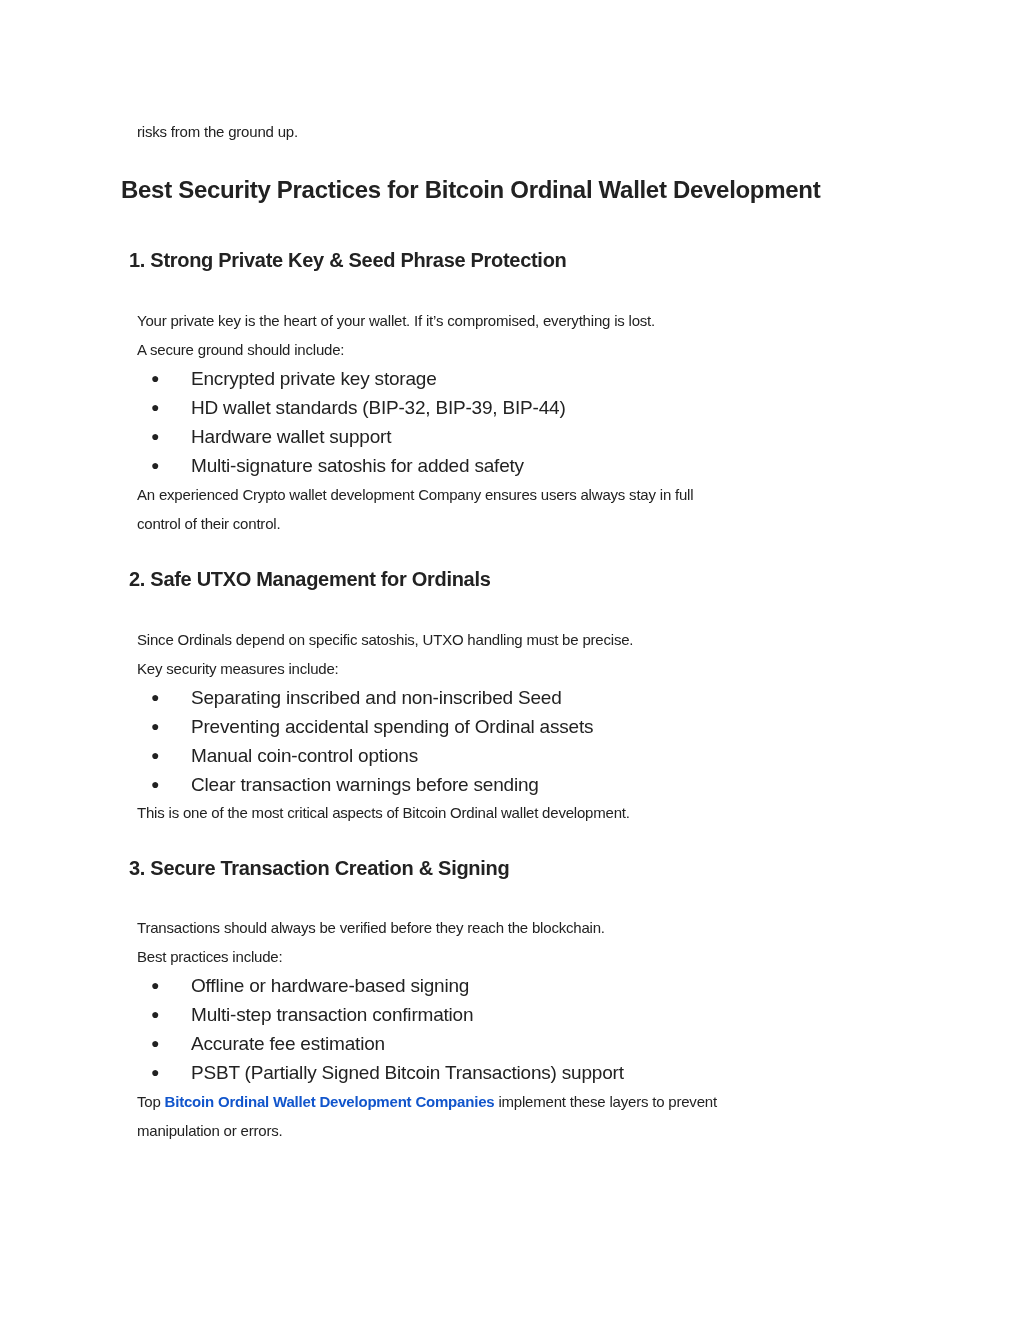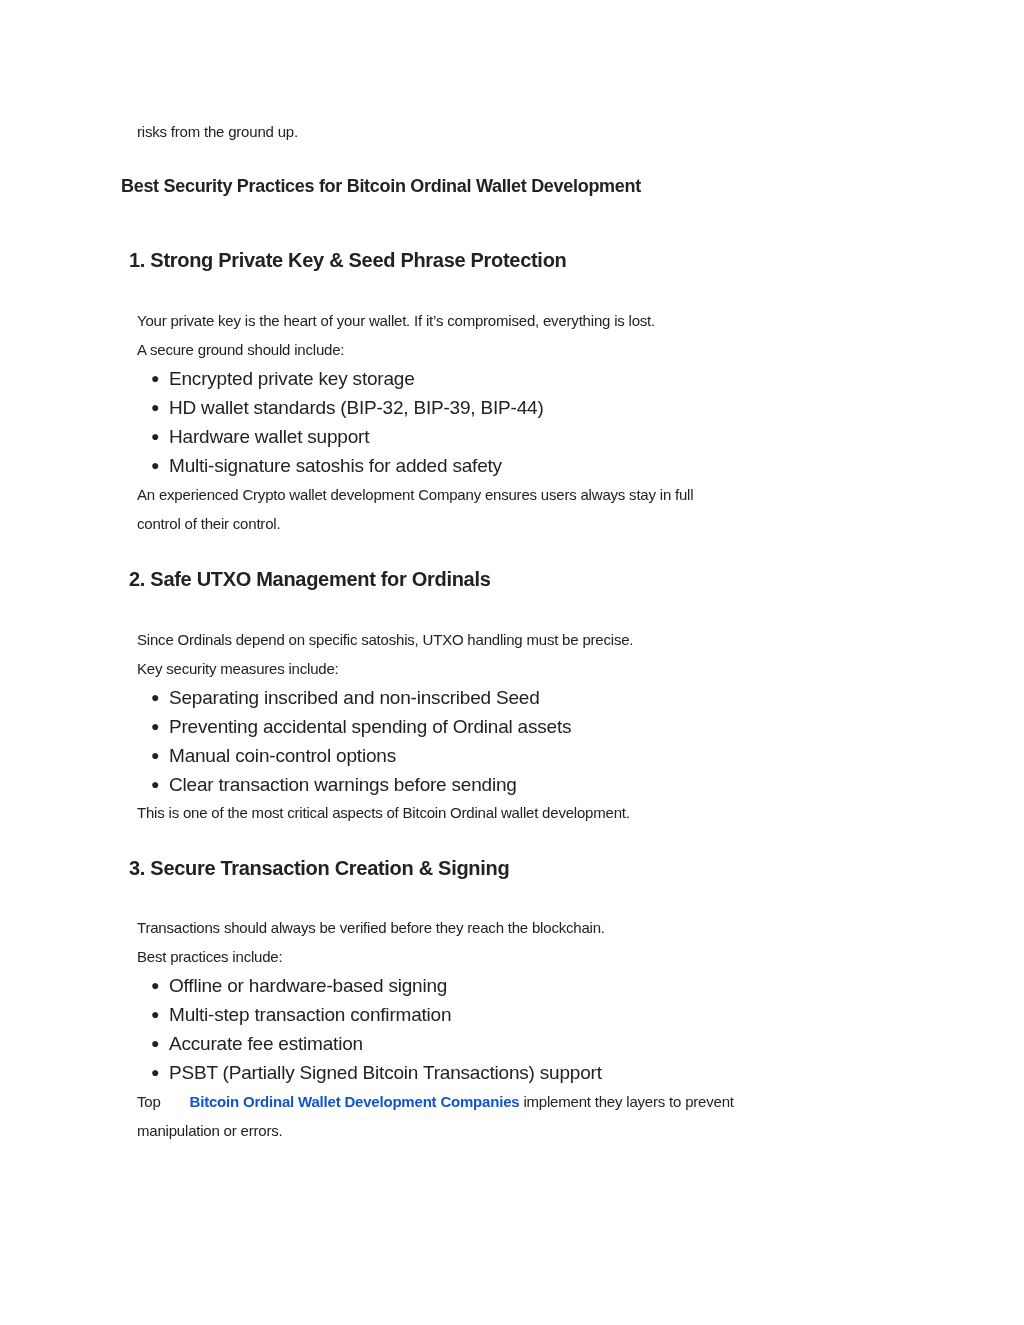--- a/index.html
+++ b/index.html
@@ -1,25 +1,25 @@
 <!DOCTYPE html>
 <html><head>
 <meta charset="utf-8">
 <style>
   html, body { margin: 0; padding: 0; background: #ffffff; }
   body { width: 1024px; height: 1325px; position: relative; overflow: hidden;
          font-family: "Liberation Sans", sans-serif; color: #222222; }
   .page { position: absolute; left: 121px; top: 0; width: 790px; }
   .p { position: absolute; left: 16px; font-size: 15px; line-height: 29px; white-space: nowrap; letter-spacing: -0.2px; }
-  .h1 { position: absolute; left: 0; font-size: 18px; font-weight: bold; letter-spacing: -0.3px; white-space: nowrap; }
+  .h1 { position: absolute; left: 0; font-size: 24px; font-weight: bold; letter-spacing: -0.3px; white-space: nowrap; }
   .h2 { position: absolute; left: 8px; font-size: 20px; font-weight: bold; letter-spacing: -0.3px; white-space: nowrap; }
   .li { position: absolute; left: 30px; font-size: 19px; line-height: 29px; white-space: nowrap; letter-spacing: -0.2px; }
   .li .bullet { position: absolute; left: 0; top: 0; font-size: 14px; }
-  .li .txt { position: absolute; left: 18px; top: 0; text-align: right; }
-  .link { color: #1155cc; font-weight: bold; text-decoration: none; margin-left: 25px; }
+  .li .txt { position: absolute; left: 40px; top: 0; text-align: right; }
+  .link { color: #1155cc; font-weight: bold; text-decoration: none; }
 </style>
 </head>
 <body>
 
 <div class="page">
   <div class="p" style="top:117px">risks from the ground up.</div>
 
   <div class="h1" style="top:176px">Best Security Practices for Bitcoin Ordinal Wallet Development</div>
 
   <div class="h2" style="top:249px">1. Strong Private Key &amp; Seed Phrase Protection</div>
@@ -77,15 +77,15 @@
       <span class="txt">Multi-step transaction confirmation</span>
     </div>
   <div class="li" style="top:1029px">
       <span class="bullet">●</span>
       <span class="txt">Accurate fee estimation</span>
     </div>
   <div class="li" style="top:1058px">
       <span class="bullet">●</span>
       <span class="txt">PSBT (Partially Signed Bitcoin Transactions) support</span>
     </div>
-  <div class="p" style="top:1087px"><span>Top </span><a class="link">Bitcoin Ordinal Wallet Development Companies</a><span> implement they layers to prevent</span></div>
+  <div class="p" style="top:1087px"><span>Top </span><a class="link">Bitcoin Ordinal Wallet Development Companies</a><span> implement these layers to prevent</span></div>
   <div class="p" style="top:1116px">manipulation or errors.</div>
 </div>
 
 </body></html>

